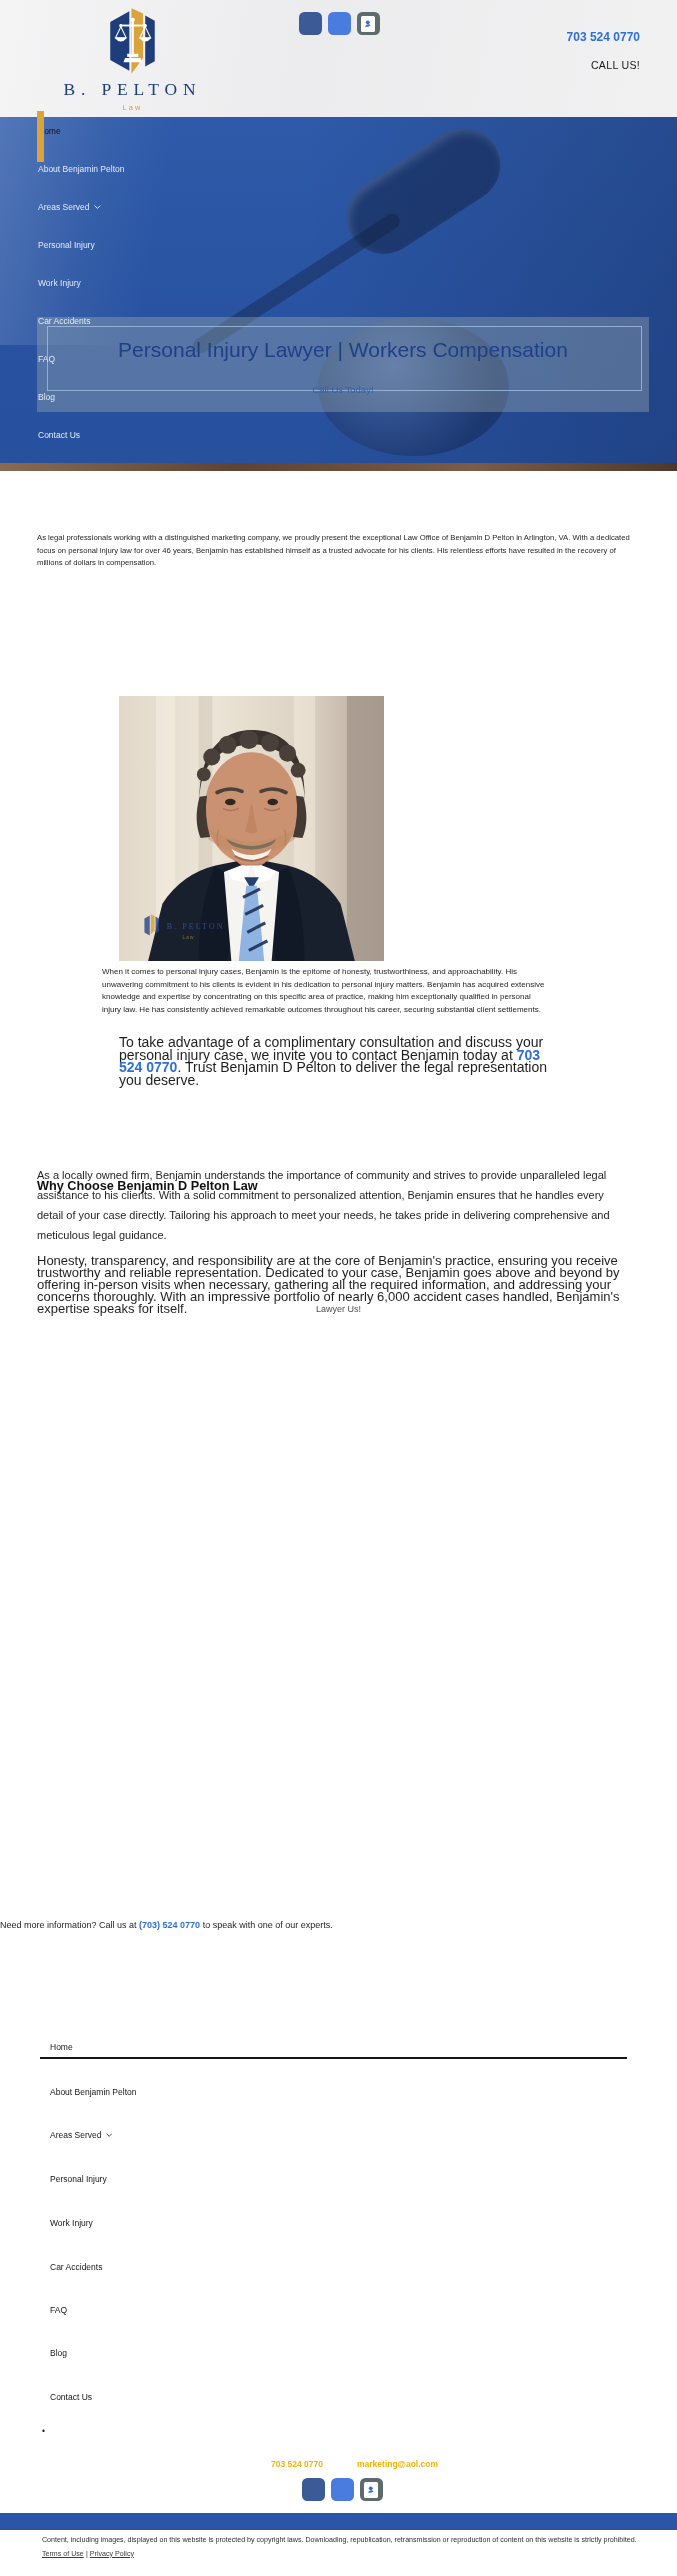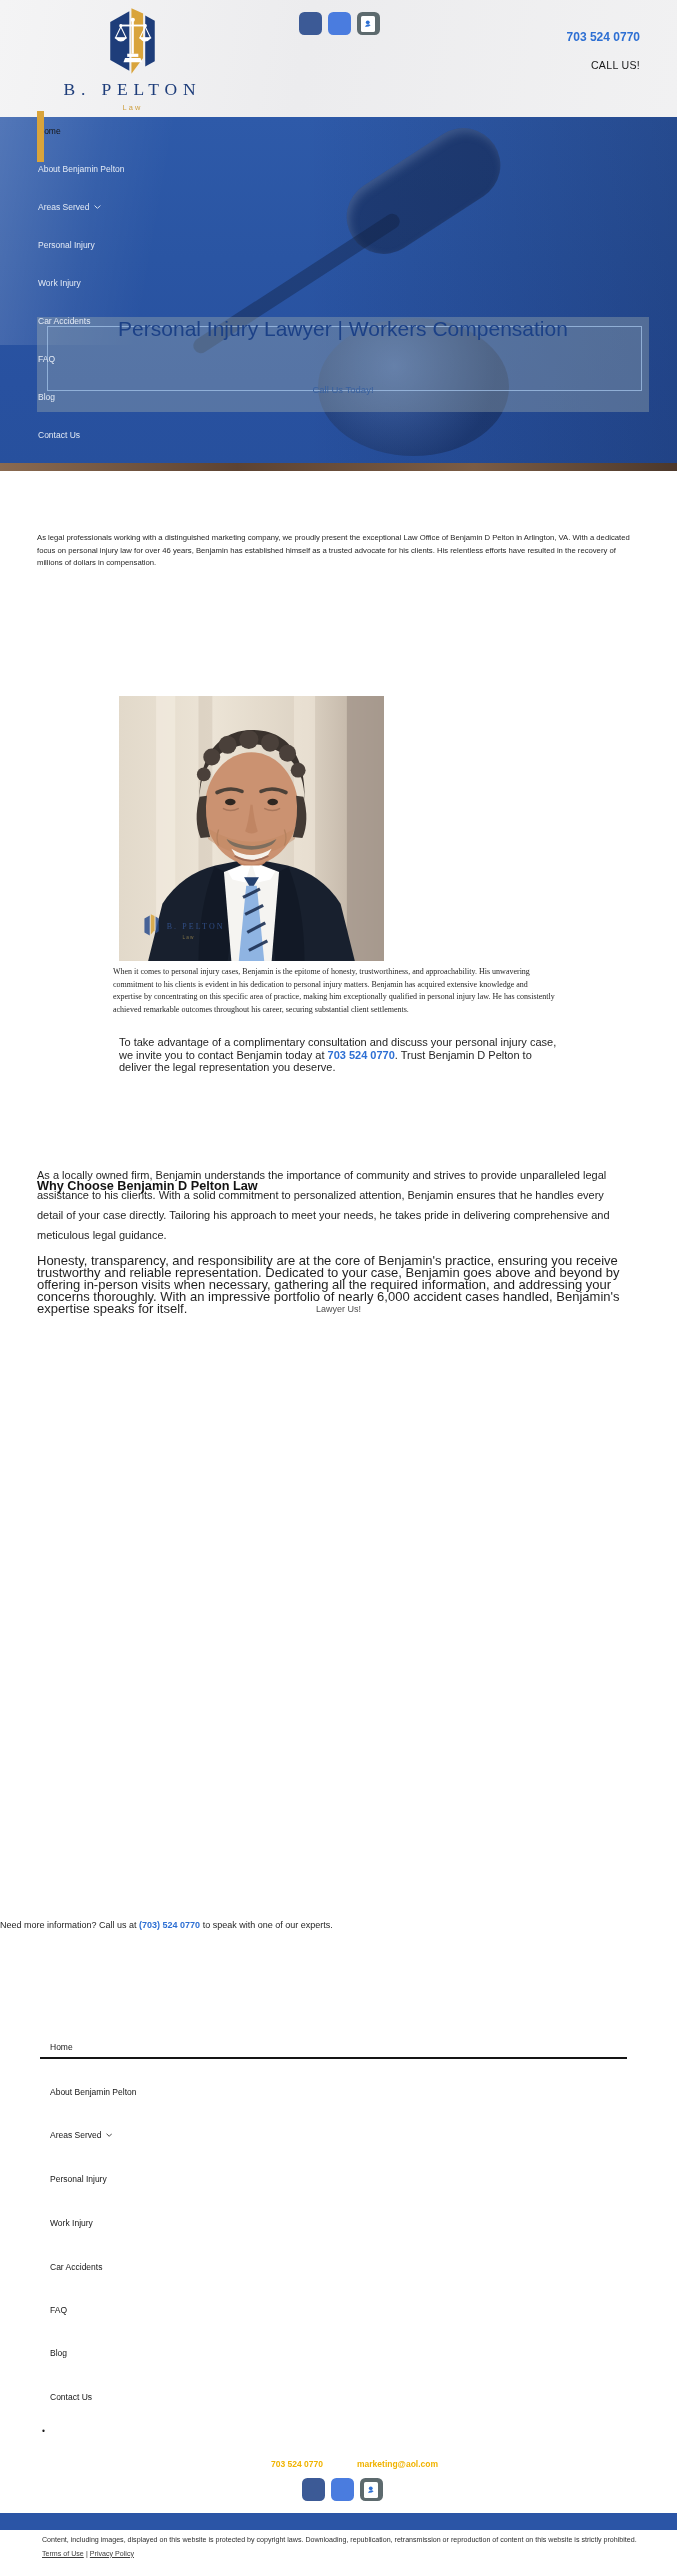--- a/index.html
+++ b/index.html
@@ -41,31 +41,31 @@
 
   .accent-bar { position:absolute; left:37px; top:-6.4px; width:7.4px; height:51px; background:#d9a43b; z-index:4; }
   .vnav-item { position:absolute; left:38px; font-size:8.5px; color:#e3eaf5; cursor:pointer; z-index:3; display:flex; align-items:center; gap:4.2px; }
   .vnav-item.active { color:#151515; }
   .chev { display:inline-block; }
 
   .hero-overlay { position:absolute; left:37px; top:200px; width:612px; height:95px;
     background:rgba(170,181,176,0.36); z-index:1; }
   .hero-border { position:absolute; left:10px; top:9px; width:595px; height:65px;
     border:1.1px solid rgba(164,196,233,0.75); }
-  .hero-title { position:relative; text-align:center; font-size:21px; font-weight:500; color:#1c4187; }
+  .hero-title { position:relative; margin-top:21px; text-align:center; font-size:21px; font-weight:500; color:#1c4187; }
   .hero-cta { position:absolute; left:0; top:67px; width:100%; text-align:center; font-size:9.5px; color:#39619f; cursor:pointer; }
 
   
   .h1-main { position:absolute; left:0; top:518px; width:677px; text-align:center; font-size:15.3px; font-weight:bold; color:#0f0f0f; }
   .p-intro { position:absolute; left:37px; top:532px; width:603px; font-size:7.7px; line-height:12.7px; color:#1f1f1f; }
 
   .portrait { position:absolute; left:119px; top:696px; width:265px; height:265px; }
 
-  .p-prof1 { position:absolute; left:113px; top:966px; width:444px; font-size:8px; line-height:12.7px; color:#1f1f1f;font-family:Liberation Serif, serif; }
-  .p-prof2 { position:absolute; left:119px; top:1036px; width:444px; font-size:11px; line-height:12.7px; color:#1f1f1f; }
+  .p-prof1 { position:absolute; left:102px; top:966px; width:444px; font-size:8px; line-height:12.7px; color:#1f1f1f; }
+  .p-prof2 { position:absolute; left:119px; top:1036px; width:444px; font-size:14px; line-height:12.7px; color:#1f1f1f; }
   .inline-phone { color:#2d6fd3; font-weight:bold; cursor:pointer; }
 
   .h2-why { position:absolute; left:37px; top:1179px; font-size:12.7px; font-weight:bold; color:#121212; }
   .p-why1 { position:absolute; left:37px; top:1165px; width:592px; font-size:11px; line-height:20px; color:#1f1f1f; }
   .p-why2 { position:absolute; left:37px; top:1255px; width:592px; font-size:13px; line-height:12px; color:#1f1f1f; }
   .contact-link { position:absolute; left:0; top:1304px; width:677px; text-align:center; font-size:9px; color:#4d4d4d; cursor:pointer; }
 
   .info-banner { position:absolute; left:0; top:1920px; width:677px; text-align:left; font-size:9px; color:#1f1f1f; }
 
   

